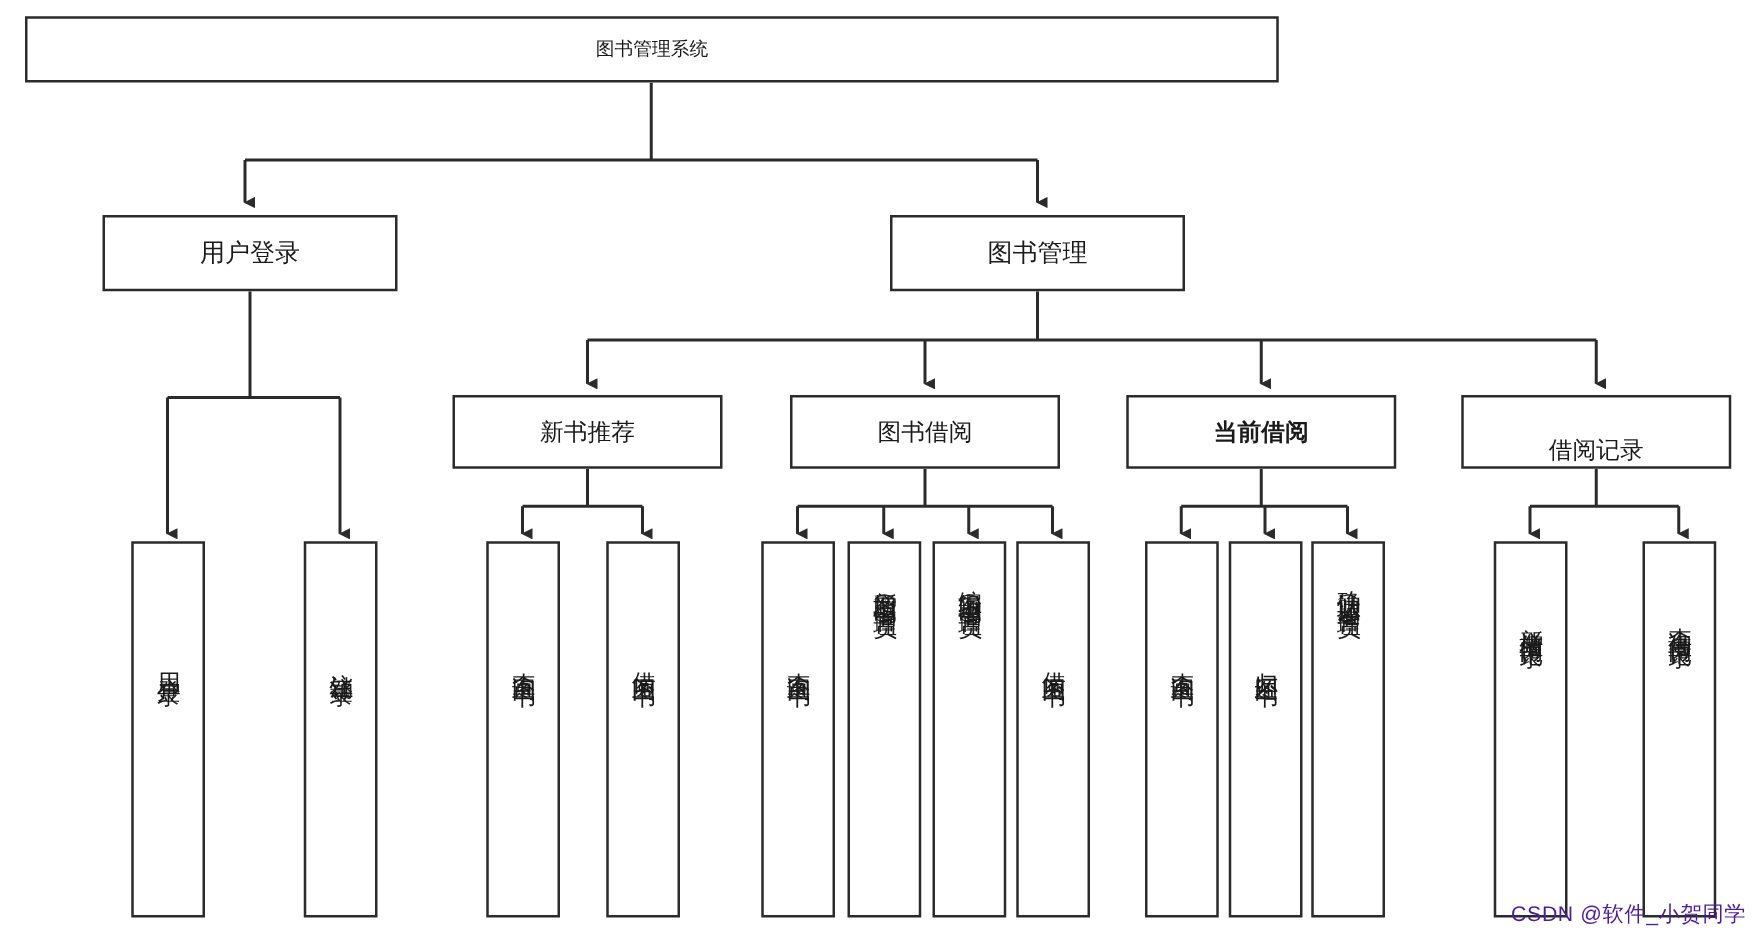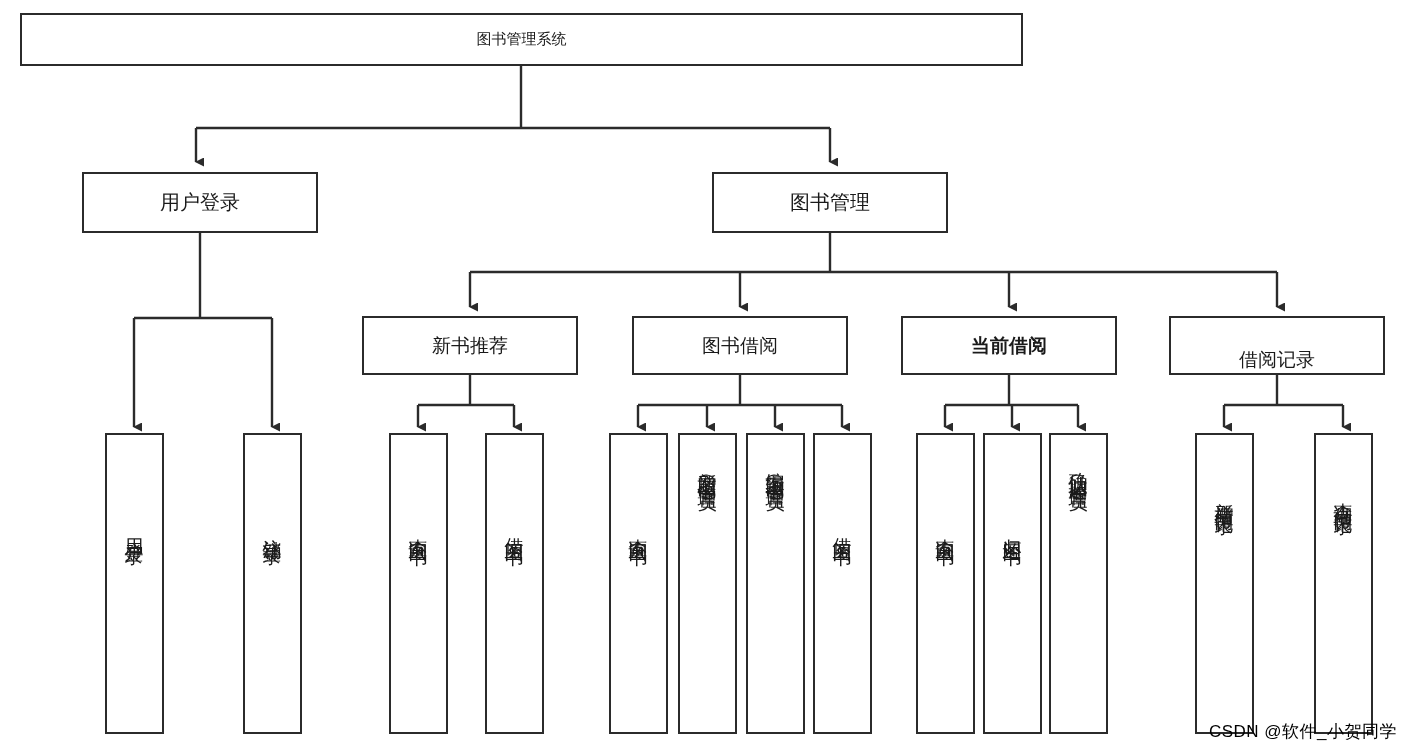--- a/index.html
+++ b/index.html
@@ -61,21 +61,21 @@
     padding-top: 12px;
   }
   .leaf-mid-pad {
     padding-top: 78px;
   }
   .watermark {
     position: absolute;
     right: 8px;
     bottom: 4px;
     font-size: 17px;
-    color: #000000;
+    color: #4c1d95;
     letter-spacing: 0.5px;
     white-space: nowrap;
   }
 </style>
 </head>
 <body>
 
 <div id="canvas">
 
   <svg class="wires" viewBox="0 0 1405 747">

